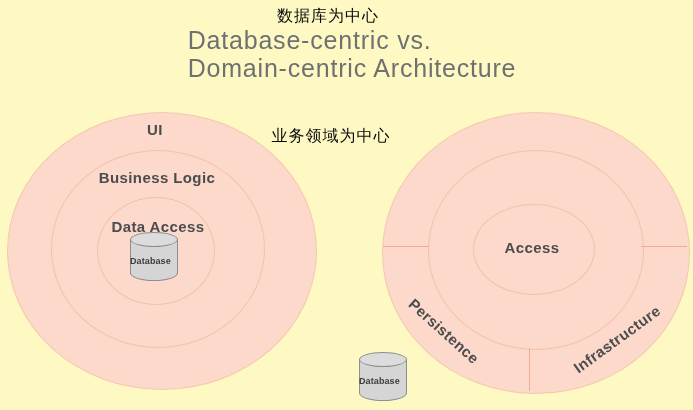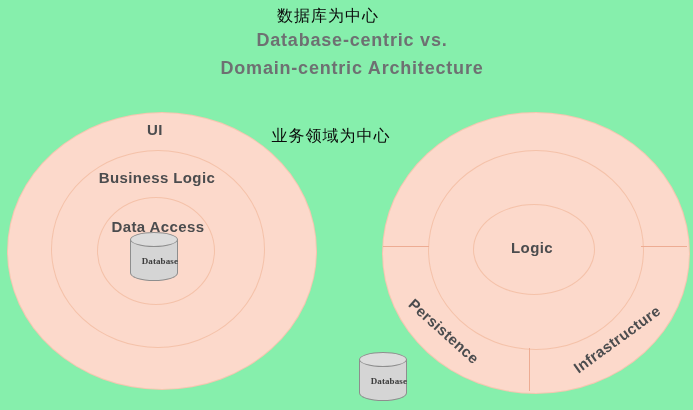--- a/index.html
+++ b/index.html
@@ -1,41 +1,40 @@
 <!DOCTYPE html>
 <html><head>
 <meta charset="utf-8">
 <style>
   html, body { margin: 0; padding: 0; background: #ffffff; }
   .stage {
     position: relative;
     width: 693px;
     height: 410px;
-    background: #86efac;
+    background: #fef9c3;
     overflow: hidden;
     font-family: "Liberation Sans", sans-serif;
   }
   .caption {
     position: absolute;
     transform: translateX(-50%);
     font-size: 16px;
     color: #0a0a0a;
     white-space: nowrap;
     letter-spacing: 1px;
   }
   .caption-top { left: 328px; top: 6px; }
   .caption-bottom { left: 331px; top: 86px; margin-top: 40px; }
   .title {
     position: absolute;
     left: 352px; top: 26px;
     transform: translateX(-50%);
-    text-align: center;
-    font-size: 18px;
+    font-size: 25px;
     line-height: 28px;
-    font-weight: 700;
+    font-weight: 400;
     color: #6e7072;
     letter-spacing: 0.8px;
     white-space: nowrap;
   }
   .ellipse { position: absolute; border-radius: 50%; }
   .fill {
     background: #fcd9cb;
     border: 1px solid rgba(240, 184, 155, 0.55);
   }
   .ring {
@@ -72,27 +71,26 @@
     box-sizing: border-box;
     background: #d5d5d5;
     border: 1px solid #8e8e8e;
     border-top: none;
     border-radius: 0 0 24px 24px / 0 0 8px 8px;
     z-index: 1;
   }
   .cyl-label {
     position: absolute; left: 0; top: 24px;
     width: 100%;
-    text-align: right;
+    text-align: left;
     font-size: 9px;
     font-weight: 700;
     color: #3d3d3d;
     z-index: 3;
     letter-spacing: 0.1px;
-    font-family: Liberation Serif, serif;
   }
 </style>
 </head>
 <body>
 
 <div class="stage">
 
   <div class="caption caption-top">数据库为中心</div>
   <div class="title">
     <div>Database-centric vs.</div>
@@ -115,21 +113,21 @@
   </div>
 
   <div class="ellipse fill" style="left:382px; top:112px; width:306px; height:280px;"></div>
   <div class="ellipse ring" style="left:428px; top:150px; width:214px; height:198px;"></div>
   <div class="ellipse ring" style="left:473px; top:204px; width:120px; height:89px;"></div>
 
   <div class="divider divider-h" style="left:383px; top:246px; width:46px;"></div>
   <div class="divider divider-h" style="left:641px; top:246px; width:46px;"></div>
   <div class="divider divider-v" style="left:529px; top:348px; height:43px;"></div>
 
-  <div class="ring-label" style="left:532px; top:247px;">Logic</div>
+  <div class="ring-label" style="left:532px; top:247px;">Access</div>
   <div class="ring-label rot-cw" style="left:444px; top:331px;">Persistence</div>
   <div class="ring-label rot-ccw" style="left:617px; top:339px;">Infrastructure</div>
 
   <div class="cylinder" style="left:359px; top:352px;">
     <div class="cyl-top"></div>
     <div class="cyl-body"></div>
     <div class="cyl-label">Database</div>
   </div>
 
 </div>

